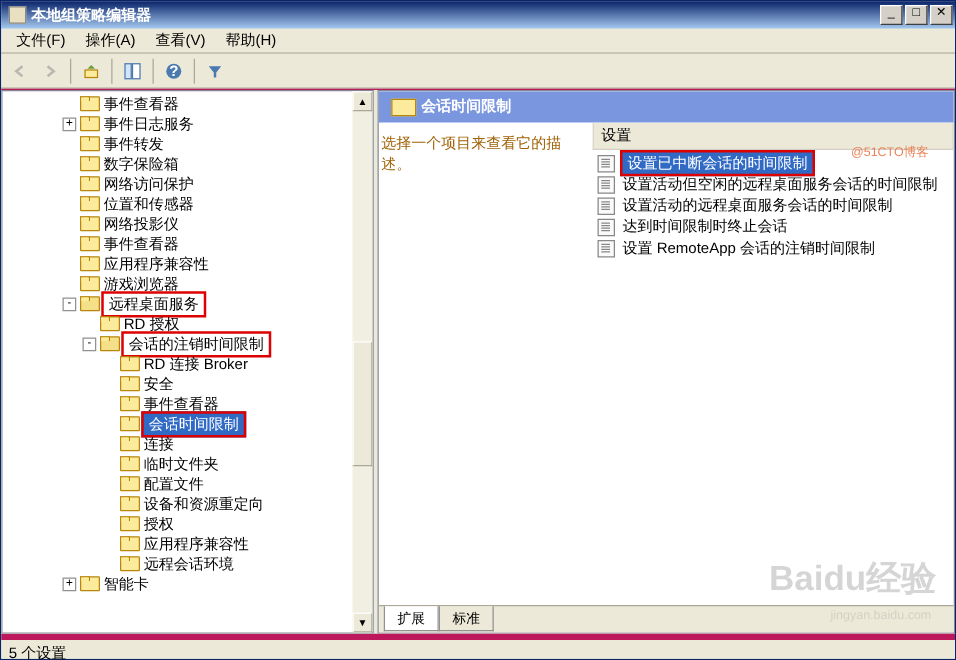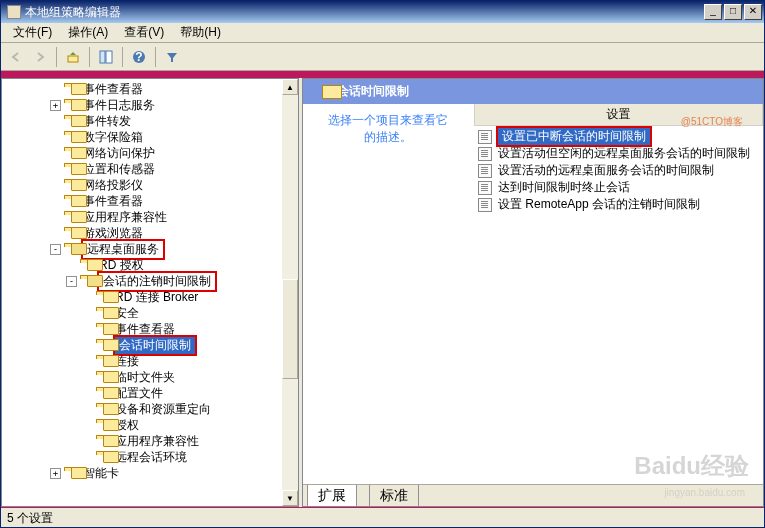--- a/index.html
+++ b/index.html
@@ -1,65 +1,65 @@
 <!DOCTYPE html>
 <html><head>
 <meta charset="utf-8">
 <style>
 * { box-sizing: border-box; margin: 0; padding: 0; font-family: "Microsoft YaHei", "SimSun", Tahoma, sans-serif; font-size: 12px; }
 body { background: #ece9d8; width: 765px; height: 528px; overflow: hidden; }
 .window { border: 1px solid #0a246a; width: 765px; height: 528px; display: flex; flex-direction: column; background: #ece9d8; }
 .titlebar { background: linear-gradient(#0a246a, #a6caf0); height: 22px; display: flex; align-items: center; padding: 0 2px; }
 .titlebar-icon { width: 14px; height: 14px; background: #e8e0c0; border: 1px solid #888; margin: 0 4px; }
-.titlebar-text { color: #fff; font-weight: normal; flex: 1; font-size: 12px; }
+.titlebar-text { color: #fff; font-weight: bold; flex: 1; font-size: 12px; }
 .win-btns { display: flex; gap: 2px; }
 .win-btn { width: 18px; height: 16px; background: #d4d0c8; border: 1px solid #fff; border-right-color: #404040; border-bottom-color: #404040; font-size: 10px; text-align: center; line-height: 12px; font-family: Marlett, Arial; }
 .menubar { height: 20px; background: #ece9d8; display: flex; align-items: center; padding: 0 4px; border-bottom: 1px solid #aca899; }
 .menu-item { padding: 2px 8px; cursor: default; }
 .toolbar { height: 28px; background: #ece9d8; border-bottom: 1px solid #aca899; display: flex; align-items: center; padding: 0 4px; gap: 2px; }
 .tool-btn { width: 22px; height: 22px; display: flex; align-items: center; justify-content: center; border: 1px solid transparent; }
 .tool-btn.disabled { opacity: 0.5; }
 .tool-sep { width: 1px; height: 20px; background: #aca899; margin: 0 3px; }
-.content { flex: 1; display: flex; border-top: 7px solid #be185d; overflow: hidden; text-align: center; }
+.content { flex: 1; display: flex; border-top: 1px solid #be185d; overflow: hidden; }
 .tree-panel { width: 298px; background: #fff; border: 1px solid #828790; overflow-y: auto; overflow-x: hidden; position: relative; }
 .splitter { width: 3px; background: #ece9d8; cursor: ew-resize; }
 .detail-panel { flex: 1; background: #fff; border: 1px solid #828790; display: flex; flex-direction: column; overflow: hidden; }
 .tree { padding: 2px 0; }
 .tree-row { display: flex; align-items: center; height: 16px; white-space: nowrap; }
 .tree-row .exp { width: 11px; height: 11px; border: 1px solid #919191; background: #fff; display: flex; align-items: center; justify-content: center; font-size: 9px; line-height: 1; margin-right: 3px; cursor: pointer; font-family: monospace; }
 .tree-row .exp.none { border: none; background: transparent; }
 .tree-row .folder-icon { width: 14px; height: 12px; margin-right: 3px; position: relative; flex-shrink: 0; }
 .tree-row .folder-icon::before { content: ""; position: absolute; width: 14px; height: 10px; bottom: 0; background: #fceb9c; border: 1px solid #b8860b; border-radius: 0 1px 1px 1px; }
 .tree-row .folder-icon::after { content: ""; position: absolute; width: 6px; height: 3px; top: 0; left: 0; background: #fceb9c; border: 1px solid #b8860b; border-bottom: none; border-radius: 1px 1px 0 0; }
 .tree-row .folder-icon.open::before { background: #f5e08a; }
 .tree-row .lbl { padding: 0 2px; cursor: default; }
 .tree-row .lbl.selected { background: #316ac5; color: #fff; }
 .tree-row .lbl.highlighted { border: 2px solid #d00; padding: 0 4px; }
 .indent { display: inline-block; flex-shrink: 0; }
 .detail-header { background: #7a96df; color: #fff; padding: 4px 10px; display: flex; align-items: center; font-size: 14px; font-weight: bold; }
 .detail-header .folder-icon-lg { width: 18px; height: 15px; margin-right: 6px; position: relative; }
 .detail-header .folder-icon-lg::before { content: ""; position: absolute; width: 18px; height: 12px; bottom: 0; background: #fceb9c; border: 1px solid #b8860b; }
 .detail-columns { flex: 1; display: flex; overflow: hidden; }
-.detail-desc { width: 170px; padding: 8px 25px; color: #3b82f6; }
+.detail-desc { width: 170px; padding: 8px 2px; color: #a16207; }
 .detail-list { flex: 1; border-left: 1px solid transparent; overflow: hidden; }
 .settings-hdr { background: #ece9d8; border: 1px solid #d4d0c8; border-top: none; padding: 2px 6px; }
 .list-items { padding: 2px 0; }
 .list-item { display: flex; align-items: center; padding: 1px 4px; height: 17px; }
 .list-item .list-icon { width: 14px; height: 14px; border: 1px solid #888; background: #fafafa; margin-right: 4px; position: relative; flex-shrink: 0; }
 .list-item .list-icon::before { content: ""; position: absolute; left: 2px; top: 2px; width: 7px; height: 1px; background: #888; box-shadow: 0 2px 0 #888, 0 4px 0 #888, 0 6px 0 #888; }
 .list-item .list-lbl { padding: 0 2px; }
 .list-item .list-lbl.highlighted { border: 2px solid #d00; background: #316ac5; color: #fff; padding: 0 4px; }
 .tabs { height: 22px; background: #ece9d8; display: flex; align-items: flex-start; padding-left: 4px; border-top: 1px solid #aca899; }
-.tab { padding: 2px 10px; background: #ece9d8; border: 1px solid #919191; border-top: none; margin-right: 12px; font-size: 14px; }
+.tab { padding: 2px 10px; background: #ece9d8; border: 1px solid #919191; border-top: none; margin-right: 0; font-size: 11px; }
 .tab.active { background: #fff; }
-.statusbar { height: 20px; background: #ece9d8; border-top: 1px solid #be185d; padding: 2px 6px; font-size: 11px; }
+.statusbar { height: 20px; background: #ece9d8; border-top: 5px solid #be185d; padding: 2px 6px; font-size: 11px; }
 .scrollbar-v { position: absolute; right: 0; top: 0; bottom: 0; width: 16px; background: #f1efe2; }
 .scroll-btn { width: 16px; height: 16px; background: #ece9d8; border: 1px solid #fff; border-right-color: #aca899; border-bottom-color: #aca899; display: flex; align-items: center; justify-content: center; font-size: 8px; position: absolute; }
 .scroll-thumb { position: absolute; left: 0; width: 16px; background: #ece9d8; border: 1px solid #fff; border-right-color: #aca899; border-bottom-color: #aca899; }
-.watermark { position: absolute; right: 16px; bottom: 46px; opacity: 0.4; font-size: 24px; font-weight: bold; color: #999; pointer-events: none; }
+.watermark { position: absolute; right: 16px; bottom: 46px; opacity: 0.4; font-size: 28px; font-weight: bold; color: #999; pointer-events: none; }
 .watermark-sub { position: absolute; right: 20px; bottom: 30px; opacity: 0.3; font-size: 10px; color: #999; pointer-events: none; }
 .corner-text { position: absolute; right: 22px; top: 115px; font-size: 10px; color: rgba(231,110,59,0.85); writing-mode: horizontal-tb; pointer-events: none; }
 </style>
 </head>
 <body>
 
 <div class="window">
   <div class="titlebar">
     <div class="titlebar-icon"></div>
     <div class="titlebar-text">本地组策略编辑器</div>

